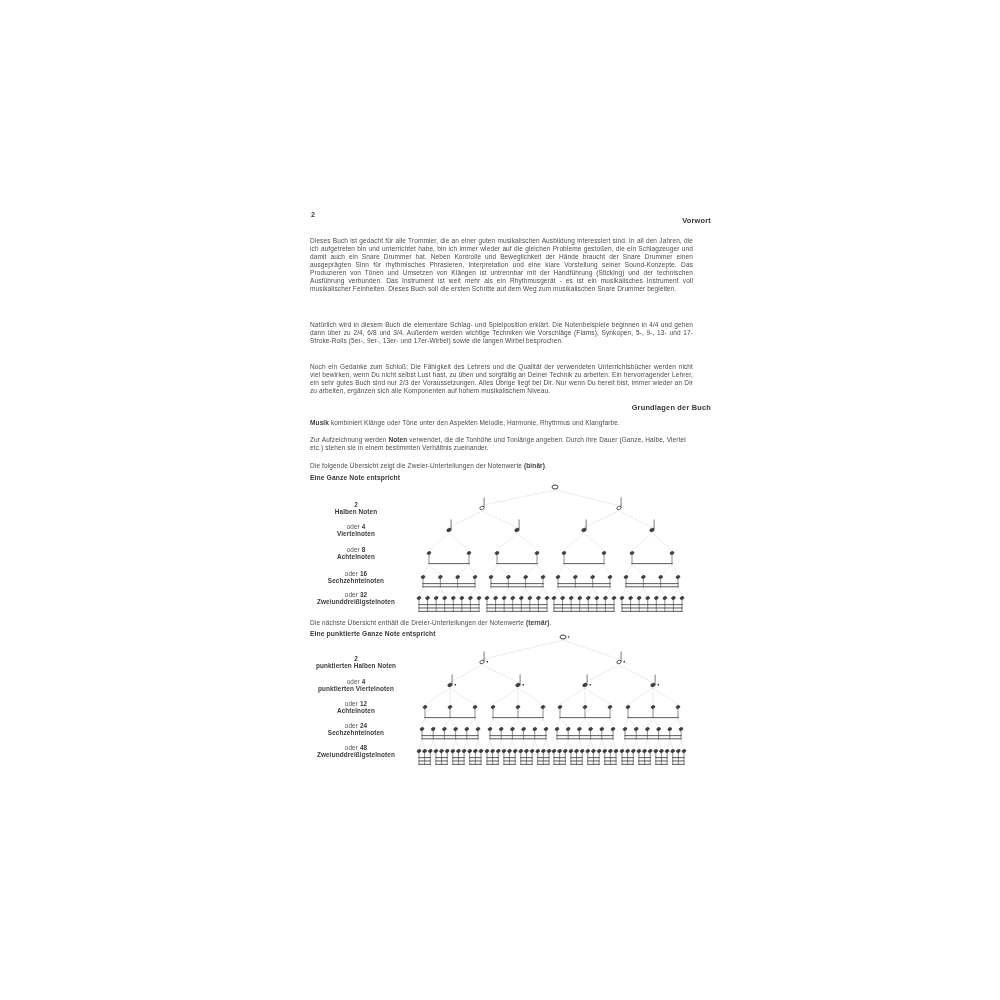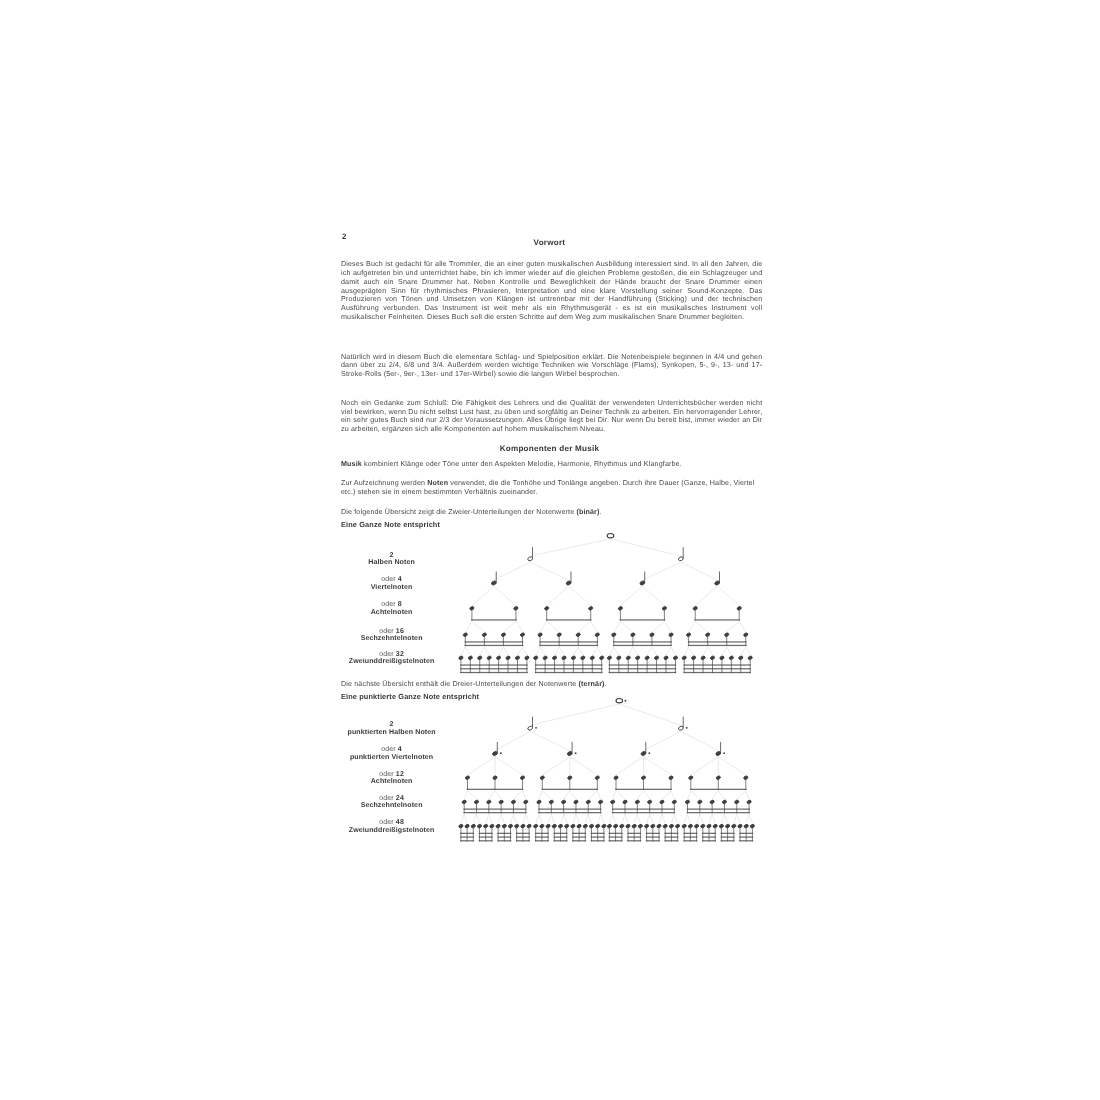--- a/index.html
+++ b/index.html
@@ -1,20 +1,20 @@
 <!DOCTYPE html>
 <html><head>
 <meta charset="utf-8">
 <style>
   html,body{margin:0;padding:0;background:#ffffff;}
   #canvas{position:relative;width:1000px;height:1000px;background:#ffffff;overflow:hidden;
           font-family:"Liberation Sans",sans-serif;color:#474747;}
   .abs{position:absolute;}
   .pagenum{left:311px;top:210px;font-size:7.2px;font-weight:bold;color:#3c3c3c;}
-  .h1{left:308px;width:383px;text-align:center;font-size:7.4px;font-weight:bold;color:#383838;letter-spacing:0.2px;}
+  .h1{left:328px;width:383px;text-align:right;font-size:7.4px;font-weight:bold;color:#383838;letter-spacing:0.2px;}
   .title1{top:216px;}
   .title2{top:403px;}
   p.body{left:310px;width:383px;margin:0;font-size:6.5px;line-height:8px;letter-spacing:0.12px;color:#4a4a4a;}
   p.just{text-align:justify;}
   .p1{top:237px;}
   .p2{top:321px;}
   .p3{top:363px;}
   .musik{top:419px;}
   .aufz{top:436px;}
   .intro1{top:462px;}
@@ -35,21 +35,21 @@
 
 <div id="canvas">
 
   <div class="abs pagenum">2</div>
   <div class="abs h1 title1">Vorwort</div>
 
   <p class="abs body just p1">Dieses Buch ist gedacht für alle Trommler, die an einer guten musikalischen Ausbildung interessiert sind. In all den Jahren, die ich aufgetreten bin und unterrichtet habe, bin ich immer wieder auf die gleichen Probleme gestoßen, die ein Schlagzeuger und damit auch ein Snare Drummer hat. Neben Kontrolle und Beweglichkeit der Hände braucht der Snare Drummer einen ausgeprägten Sinn für rhythmisches Phrasieren, Interpretation und eine klare Vorstellung seiner Sound-Konzepte. Das Produzieren von Tönen und Umsetzen von Klängen ist untrennbar mit der Handführung (Sticking) und der technischen Ausführung verbunden. Das Instrument ist weit mehr als ein Rhythmusgerät - es ist ein musikalisches Instrument voll musikalischer Feinheiten. Dieses Buch soll die ersten Schritte auf dem Weg zum musikalischen Snare Drummer begleiten.</p>
   <p class="abs body just p2">Natürlich wird in diesem Buch die elementare Schlag- und Spielposition erklärt. Die Notenbeispiele beginnen in 4/4 und gehen dann über zu 2/4, 6/8 und 3/4. Außerdem werden wichtige Techniken wie Vorschläge (Flams), Synkopen, 5-, 9-, 13- und 17-Stroke-Rolls (5er-, 9er-, 13er- und 17er-Wirbel) sowie die langen Wirbel besprochen.</p>
   <p class="abs body just p3">Noch ein Gedanke zum Schluß: Die Fähigkeit des Lehrers und die Qualität der verwendeten Unterrichtsbücher werden nicht viel bewirken, wenn Du nicht selbst Lust hast, zu üben und sorgfältig an Deiner Technik zu arbeiten. Ein hervorragender Lehrer, ein sehr gutes Buch sind nur 2/3 der Voraussetzungen. Alles Übrige liegt bei Dir. Nur wenn Du bereit bist, immer wieder an Dir zu arbeiten, ergänzen sich alle Komponenten auf hohem musikalischem Niveau.</p>
 
-  <div class="abs h1 title2">Komponenten der Musik</div>
+  <div class="abs h1 title2">Grundlagen der Buch</div>
 
   <p class="abs body musik"><span class="b">Musik</span><span> kombiniert Klänge oder Töne unter den Aspekten Melodie, Harmonie, Rhythmus und Klangfarbe.</span></p>
 
   <p class="abs body aufz"><span>Zur Aufzeichnung werden </span><span class="b">Noten</span><span> verwendet, die die Tonhöhe und Tonlänge angeben. Durch ihre Dauer (Ganze, Halbe, Viertel etc.) stehen sie in einem bestimmten Verhältnis zueinander.</span></p>
 
   <p class="abs body intro1"><span>Die folgende Übersicht zeigt die Zweier-Unterteilungen der Notenwerte </span><span class="b">(binär)</span><span>.</span></p>
 
   <div class="abs rootlabel r1">Eine Ganze Note entspricht</div>
   <svg id="svg-binary" class="tree" width="270" height="140">
       <line x1="137" y1="12" x2="64" y2="27.4" stroke="#dcdcdc" stroke-width="0.55"></line>

